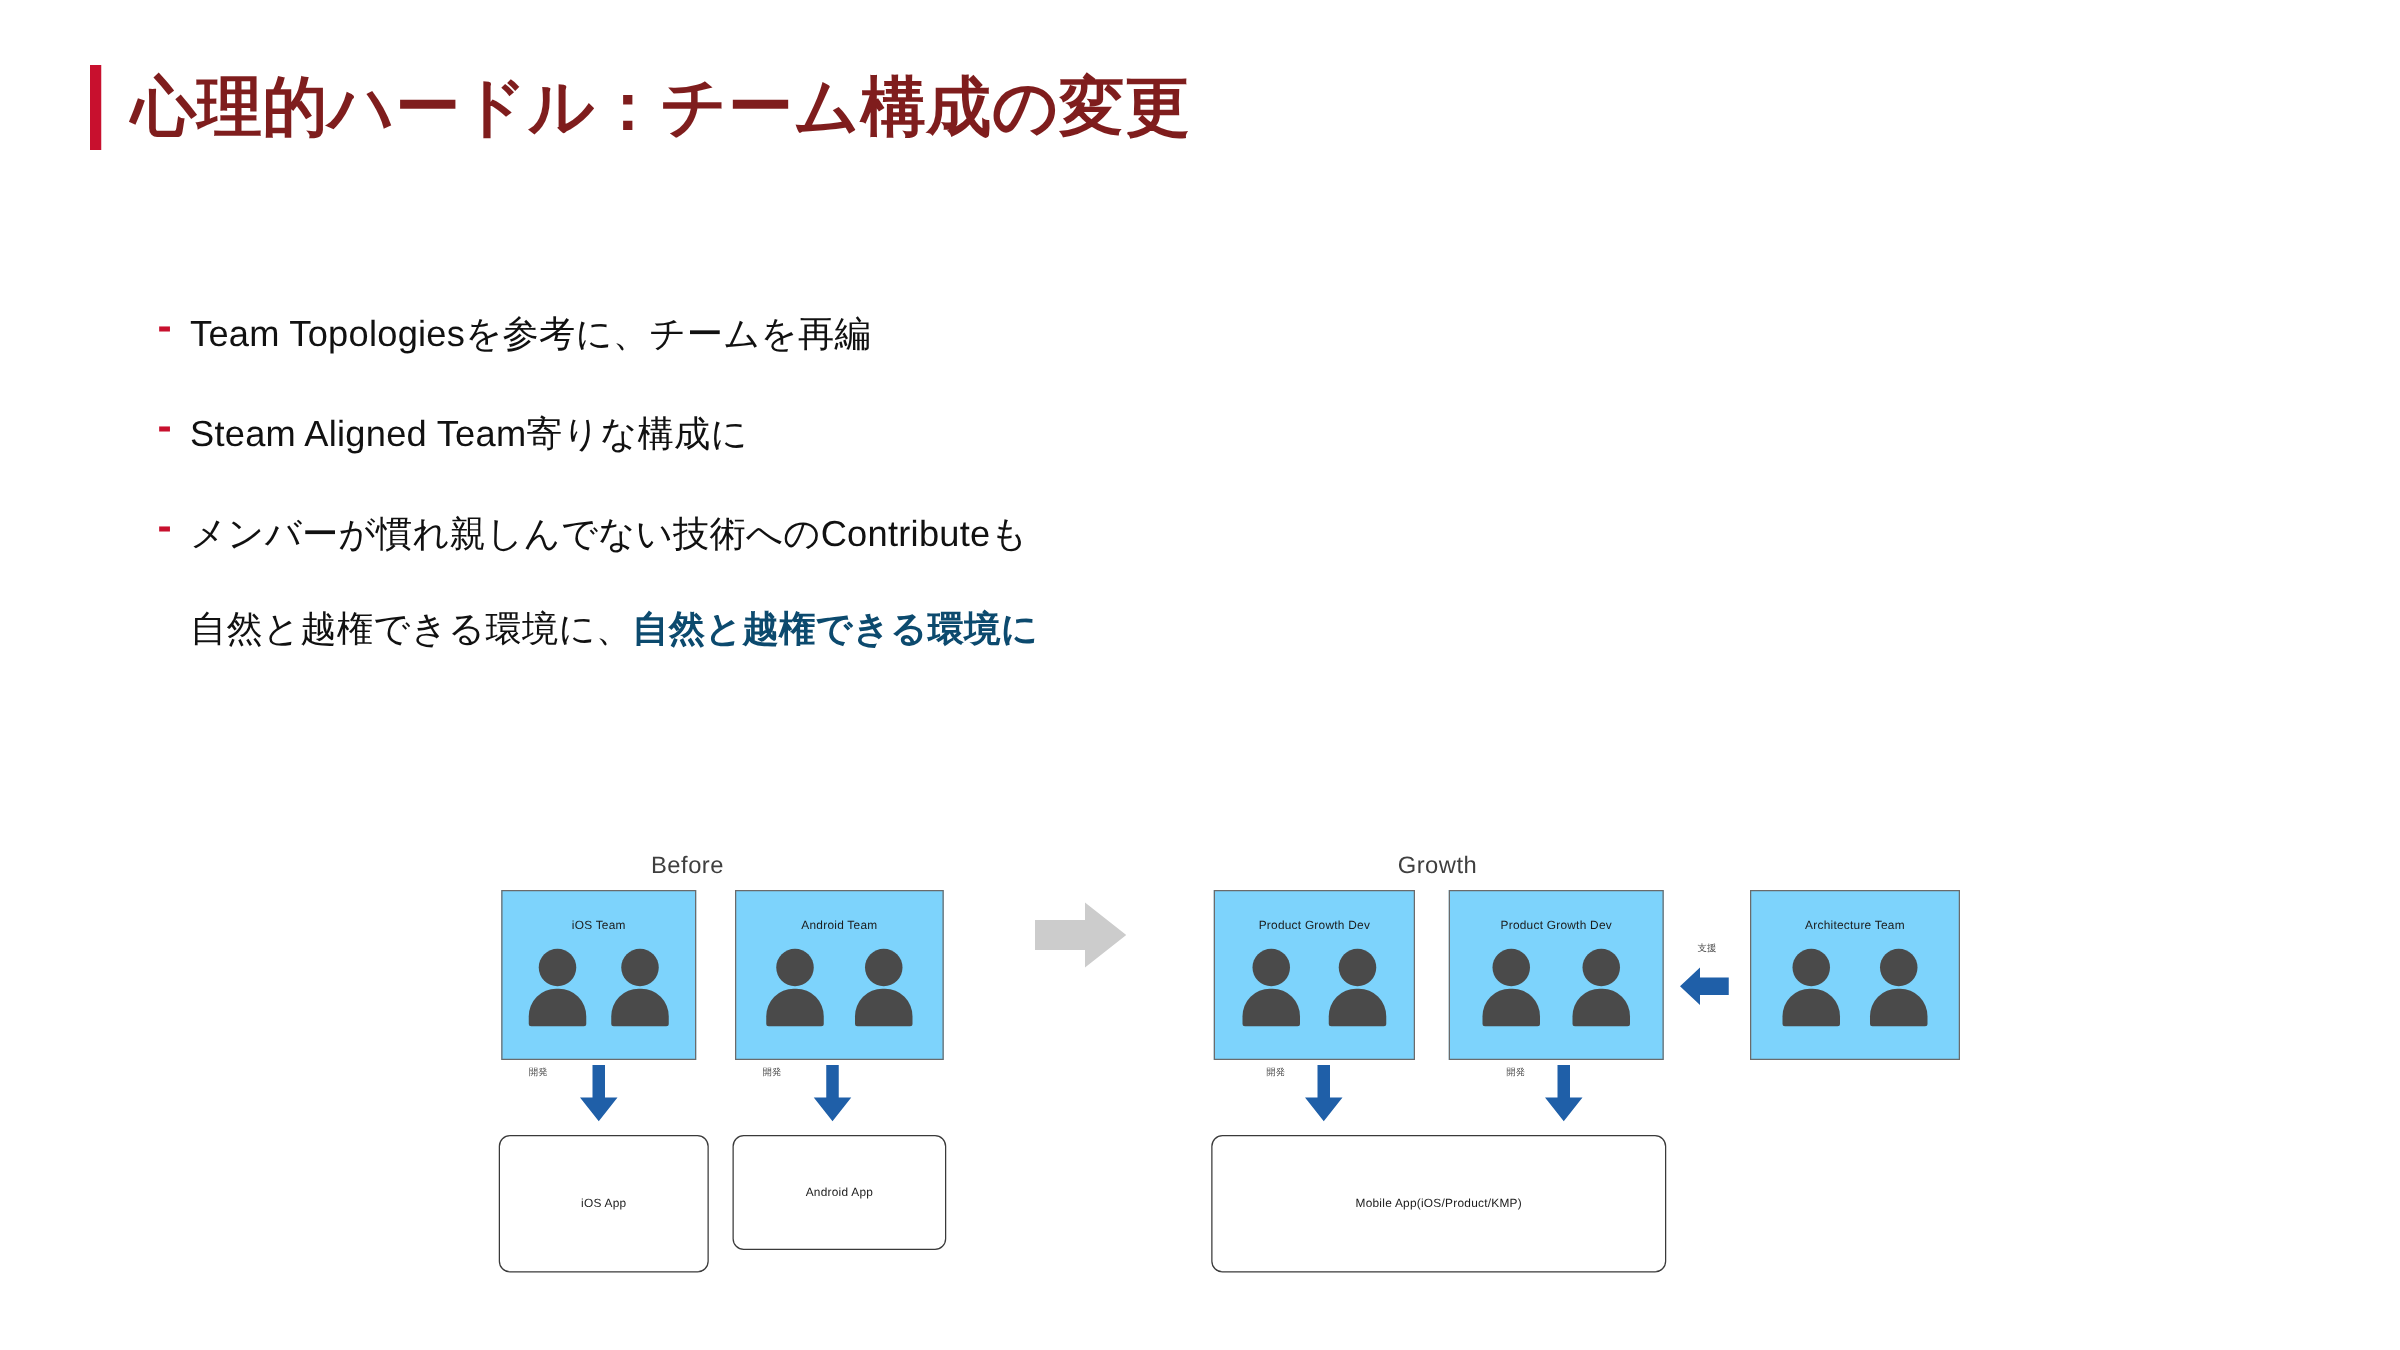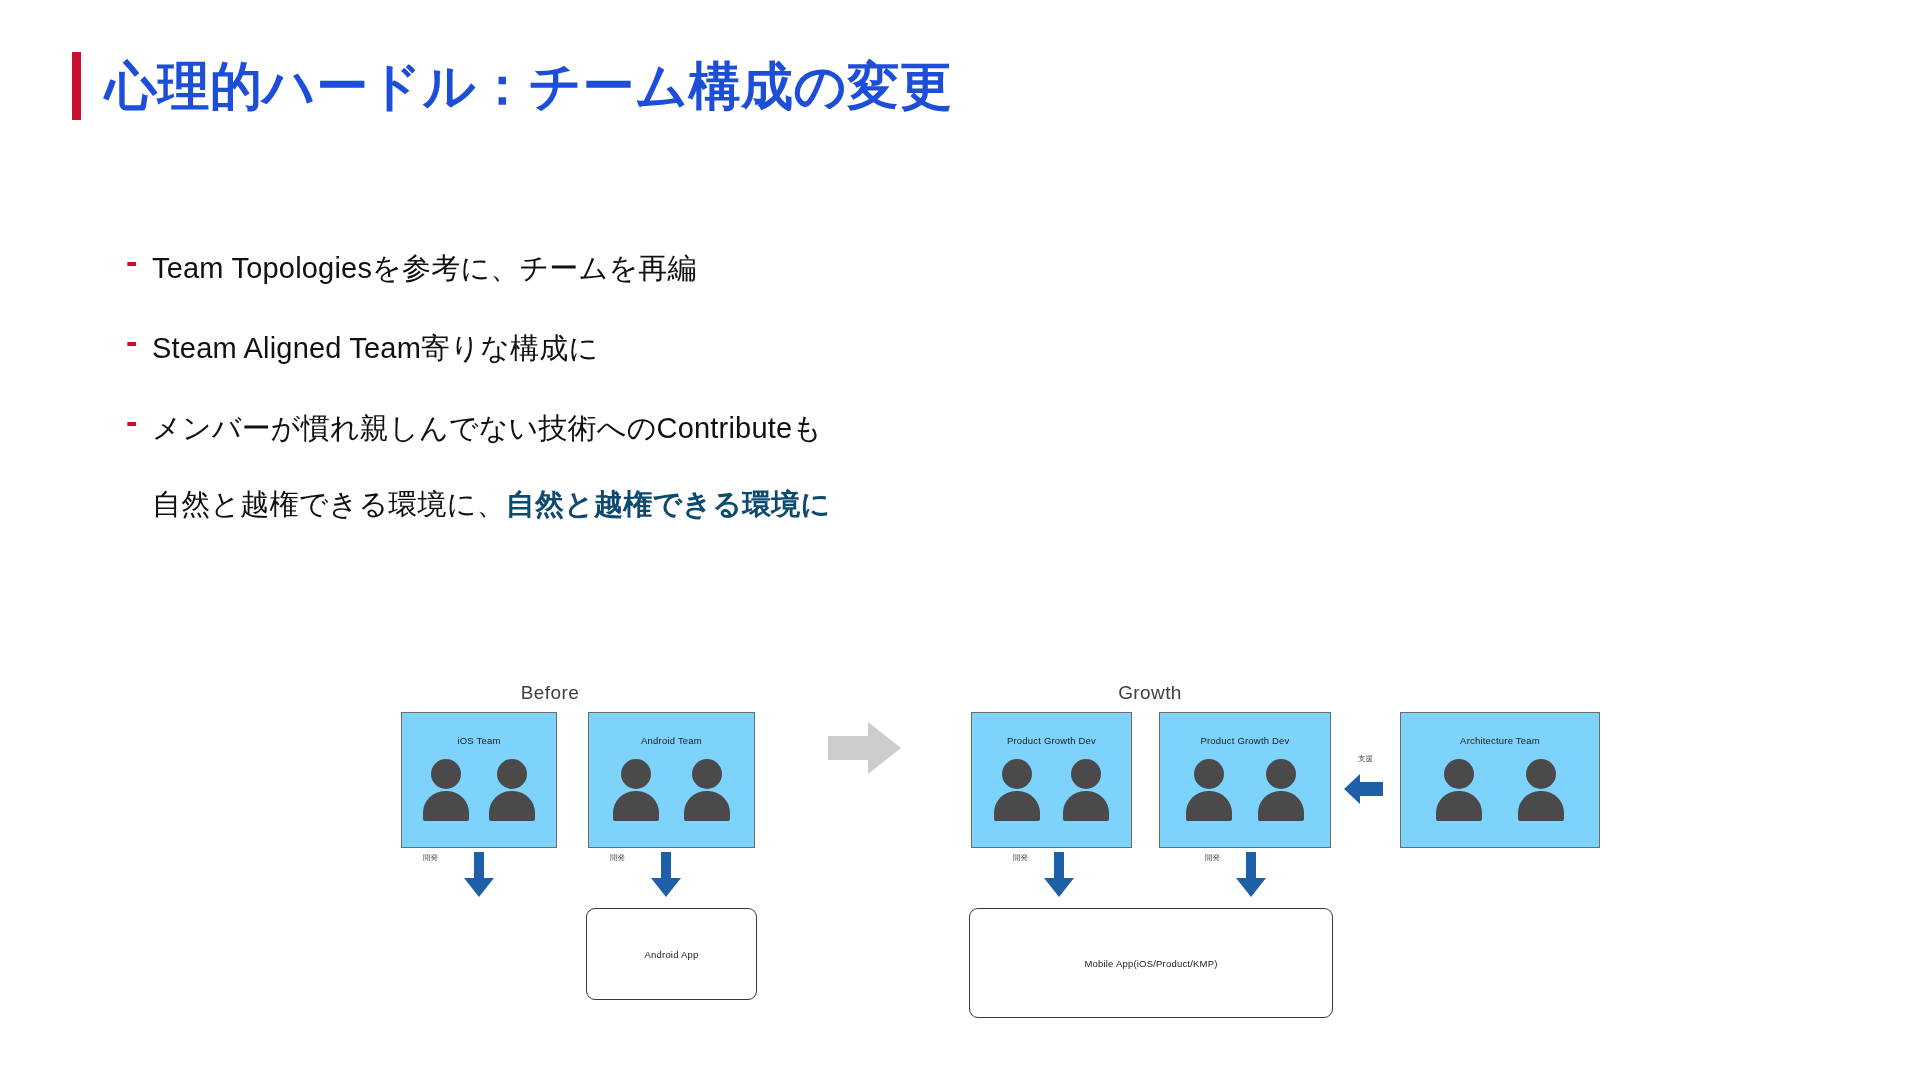--- a/index.html
+++ b/index.html
@@ -9,21 +9,21 @@
     font-family:"Liberation Sans","DejaVu Sans",sans-serif;
     color:#000000;
     overflow:hidden;
     position:relative;
   }
   
   #title-block{position:absolute;left:72px;top:52px;display:flex;align-items:center;}
   #title-bar{width:9px;height:68px;background:#C8102E;margin-right:24px;flex:none;}
   #title-text{
     font-size:52px;font-weight:bold;letter-spacing:0.5px;
-    line-height:1.05;color:#1d4ed8;white-space:nowrap;
+    line-height:1.05;color:#7f1d1d;white-space:nowrap;
   }
   
   #bullets{position:absolute;left:126px;top:230px;width:1300px;}
   .bullet-row{display:flex;align-items:flex-start;margin-bottom:4px;}
   .bullet-mark{
     width:26px;flex:none;color:#C8102E;font-size:34px;line-height:62px;
     font-weight:bold;text-align:left;
   }
   .bullet-body{flex:1;}
   .bullet-line{
@@ -148,20 +148,23 @@
   <div class="arrow-label" style="left:423px;top:86px;transform:translateY(107px);">開発</div>
   <svg class="down-arrow" style="left:461px;top:192px;" viewBox="0 0 36 46">
     <polygon points="13,0 23,0 23,26 33,26 18,45 3,26 13,26" fill="#1F5FA8"></polygon>
   </svg>
 
   <div class="arrow-label" style="left:610px;top:86px;transform:translateY(107px);">開発</div>
   <svg class="down-arrow" style="left:648px;top:192px;" viewBox="0 0 36 46">
     <polygon points="13,0 23,0 23,26 33,26 18,45 3,26 13,26" fill="#1F5FA8"></polygon>
   </svg>
 
+  <div class="app-box" style="left:399px;top:248px;width:168px;height:110px;">
+    <div class="app-title">iOS App</div>
+  </div>
 
   <div class="app-box" style="left:586px;top:248px;width:171px;height:92px;">
     <div class="app-title">Android App</div>
   </div>
 
   <svg class="big-arrow" style="left:828px;top:790px;transform:translateY(-730px);" viewBox="0 0 74 56">
     <polygon points="0,16 40,16 40,2 73,28 40,54 40,40 0,40" fill="#CCCCCC"></polygon>
   </svg>
 
   <div class="grp-label" style="left:1080px;top:22px;width:140px;">Growth</div>
@@ -187,21 +190,21 @@
           <div class="head"></div>
           <div class="body"></div>
         </div>
       <div class="person">
           <div class="head"></div>
           <div class="body"></div>
         </div>
     </div>
   </div>
 
-  <div class="team-box" style="left:1400px;top:52px;width:200px;height:136px;">
+  <div class="team-box" style="left:1400px;top:52px;width:168px;height:136px;">
     <div class="team-title">Architecture Team</div>
     <div class="people">
       <div class="person">
           <div class="head"></div>
           <div class="body"></div>
         </div>
       <div class="person">
           <div class="head"></div>
           <div class="body"></div>
         </div>

